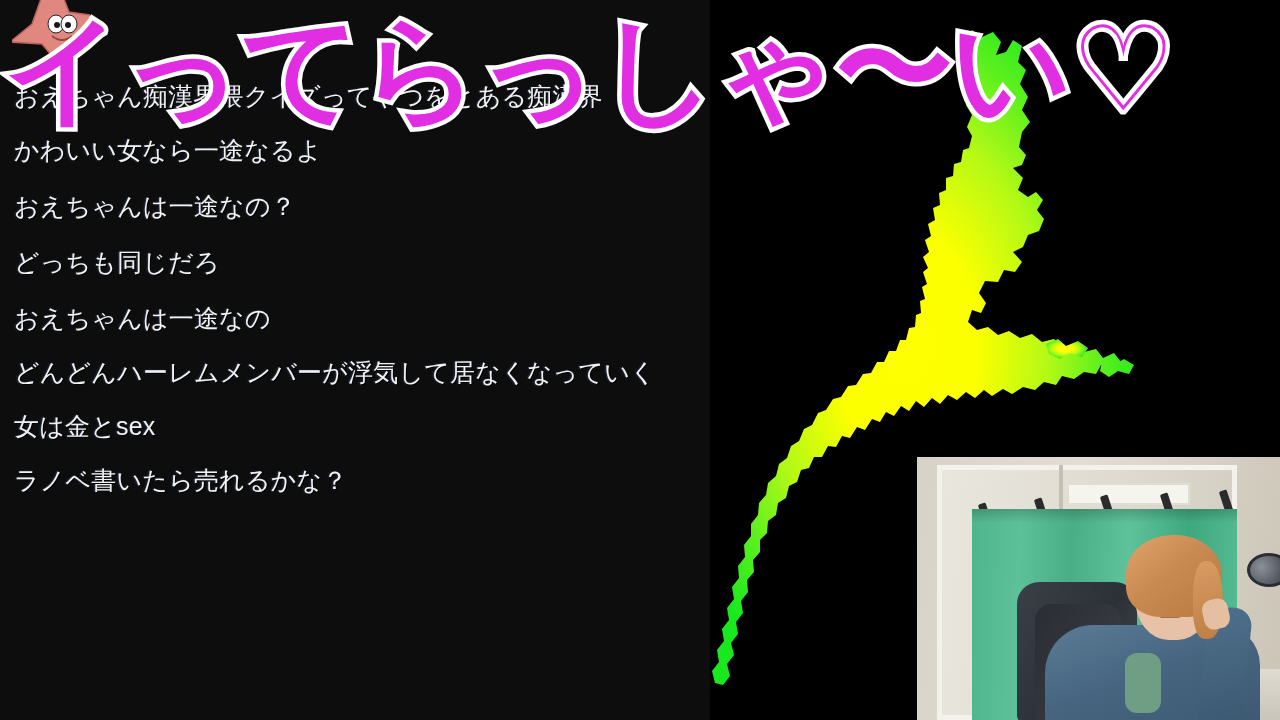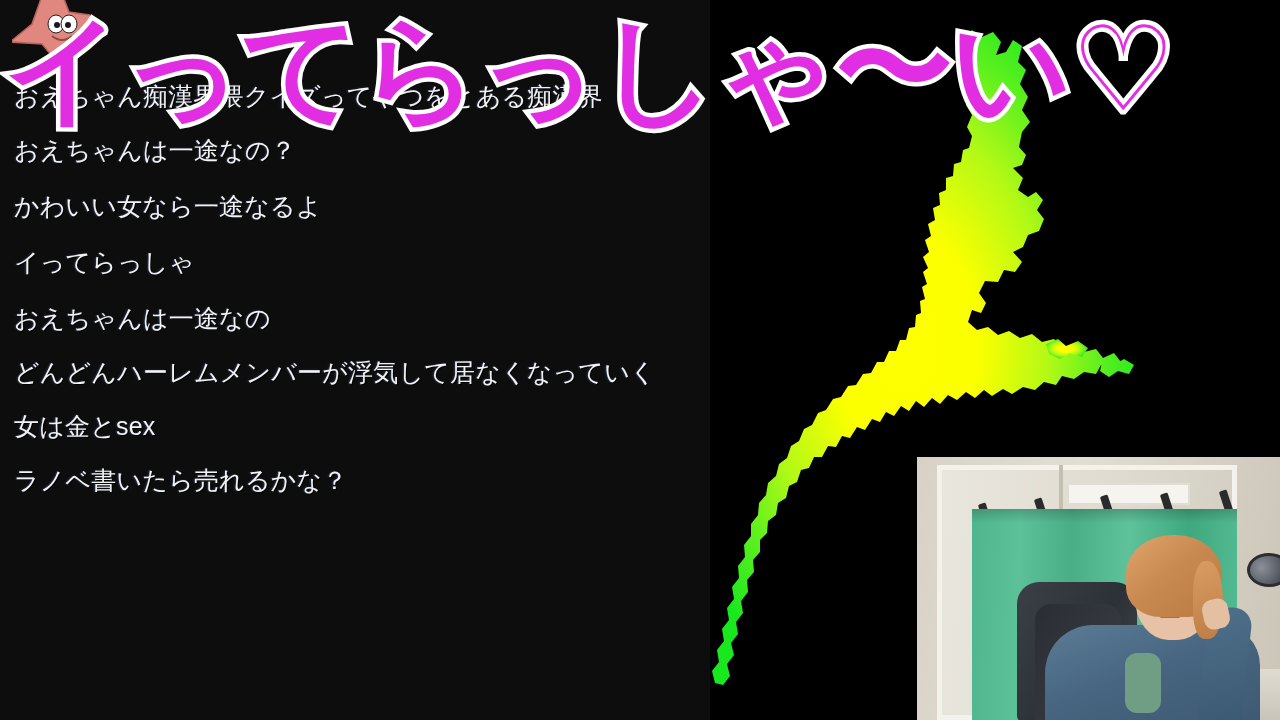--- a/index.html
+++ b/index.html
@@ -224,23 +224,23 @@
   }
 </style>
 </head>
 <body>
 
 <div id="stage">
 
   <div id="chat-panel">
     <ul id="chat-list">
       <li class="chat-line tight">おえちゃん痴漢界隈クイズってやつをとある痴漢界</li>
+      <li class="chat-line">かわいい女なら一途なるよ</li>
       <li class="chat-line">おえちゃんは一途なの？</li>
-      <li class="chat-line">かわいい女なら一途なるよ</li>
-      <li class="chat-line">イってらっしゃ</li>
+      <li class="chat-line">どっちも同じだろ</li>
       <li class="chat-line">おえちゃんは一途なの</li>
       <li class="chat-line tight">どんどんハーレムメンバーが浮気して居なくなっていく</li>
       <li class="chat-line">女は金とsex</li>
       <li class="chat-line tight">ラノベ書いたら売れるかな？</li>
     </ul>
   </div>
 
   <svg id="patrick" viewBox="0 0 78 74">
     <path d="M40 -26 L57 18 L86 22 L62 42 L50 74 L30 50 L-2 48 L20 30 Z" fill="#e0877f" stroke="#b8635c" stroke-width="1.5"></path>
     <ellipse cx="44" cy="30" rx="8" ry="9" fill="#ffffff" stroke="#222" stroke-width="1"></ellipse>

